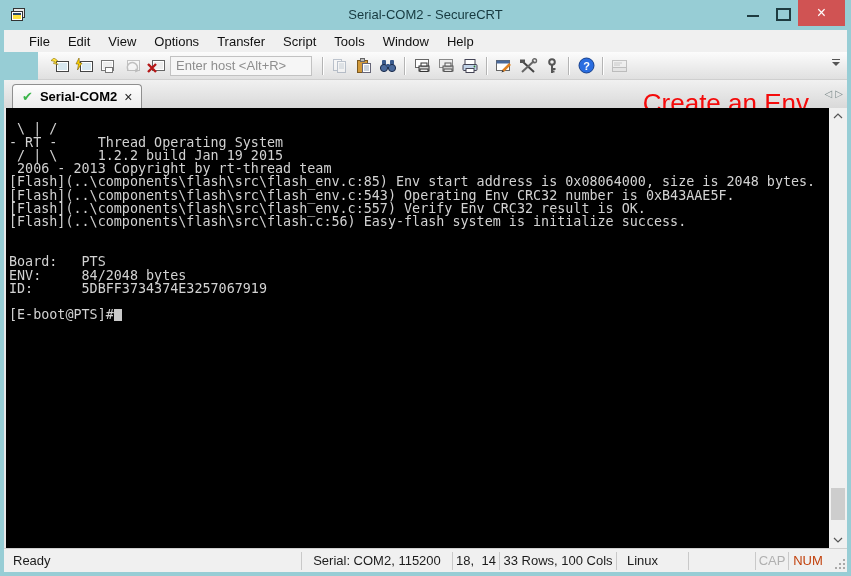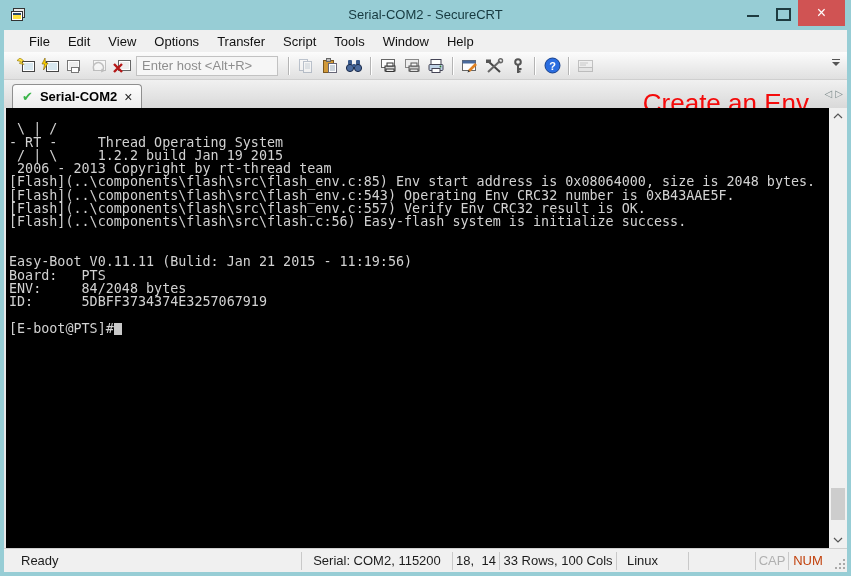--- a/index.html
+++ b/index.html
@@ -12,21 +12,21 @@
   .cbtn{width:30px;height:26px;display:flex;align-items:center;justify-content:center;}
   .glyph-min{width:12px;height:2px;background:#1e3b40;margin-top:6px;}
   .glyph-max{width:11px;height:9px;border:2px solid #1e3b40;margin-top:2px;}
   .cbtn.close{width:47px;background:#d05353;color:#fff;font-size:16px;line-height:16px;}
   
   .content{margin:0 4px;width:843px;}
   
   .menubar{height:22px;background:#f0f0f0;display:flex;align-items:center;padding-left:16px;font-size:13px;color:#111;}
   .menu-item{padding:2px 9px;}
   
-  .toolbar{position:relative;height:28px;background:linear-gradient(#fcfcfc,#e0e0e0);border-bottom:1px solid #cfcfcf;box-sizing:border-box;display:flex;align-items:center;padding-left:10px;}
+  .toolbar{position:relative;height:28px;background:linear-gradient(#fcfcfc,#e0e0e0);border-bottom:1px solid #cfcfcf;box-sizing:border-box;display:flex;align-items:center;padding-left:10px;margin-left:34px;}
   .tbtn{width:24px;height:22px;display:flex;align-items:center;justify-content:center;flex:0 0 auto;}
   .tsep{width:1px;height:18px;background:#b4b4b4;border-right:1px solid #fff;margin:0 4px;flex:0 0 auto;}
   .host-input{width:135px;height:18px;border:1px solid #c2c2c2;background:#f6f6f6;color:#8e8e8e;font-family:"Liberation Sans",sans-serif;font-size:13px;padding:0 0 0 5px;margin:0 6px 0 2px;}
   .host-input::placeholder{color:#8e8e8e;opacity:1;}
   .overflow{position:absolute;right:6px;top:7px;width:10px;}
   .overflow .bar{width:8px;height:1px;background:#555;margin:0 auto;}
   .overflow .tri{width:0;height:0;border-left:4px solid transparent;border-right:4px solid transparent;border-top:4px solid #555;margin:2px auto 0;}
   .dis{opacity:.45;}
   
   .tabbar{position:relative;height:28px;background:linear-gradient(#f1f1f1,#d9d9d9);display:flex;align-items:flex-end;padding-left:8px;box-sizing:border-box;}
@@ -41,21 +41,21 @@
   .terminal{position:absolute;left:3px;top:1px;right:19px;bottom:0;overflow:hidden;font-family:"DejaVu Sans Mono",monospace;font-size:13.4px;line-height:13.3px;color:#d2d2d2;}
   .trow{white-space:pre;height:13.3px;}
   .cursor{display:inline-block;width:8px;height:12px;background:#c9c9c9;vertical-align:-2px;}
   .scrollbar{position:absolute;right:0;top:0;bottom:0;width:18px;background:#f0f0f0;}
   .sb-btn{position:absolute;left:0;width:18px;height:16px;display:flex;align-items:center;justify-content:center;}
   .sb-up{top:0;} .sb-down{bottom:0;}
   .sb-thumb{position:absolute;left:2px;width:14px;top:380px;height:32px;background:#cdcdcd;}
   
   .statusbar{height:24px;background:#f0f0f0;border-top:1px solid #cfcfcf;box-sizing:border-box;display:flex;align-items:center;font-size:13px;color:#1c1c1c;}
   .seg{height:18px;display:flex;align-items:center;justify-content:center;border-left:1px solid #c9c9c9;flex:0 0 auto;}
-  .seg-ready{flex:1 1 auto;justify-content:flex-start;border-left:none;padding-left:17px;}
+  .seg-ready{flex:1 1 auto;justify-content:flex-start;border-left:none;padding-left:9px;}
   .seg-serial{width:150px;}
   .seg-cursor{width:46px;white-space:pre;}
   .seg-grid{width:116px;}
   .seg-emu{width:72px;justify-content:flex-start;padding-left:10px;box-sizing:border-box;}
   .seg-spare{width:66px;}
   .seg-cap{width:32px;color:#b0b0b0;}
   .seg-num{width:38px;color:#c2410c;}
   .grip{width:20px;height:20px;border-left:none;display:flex;align-items:flex-end;justify-content:flex-end;}
 </style>
 </head>
@@ -250,21 +250,20 @@
           <div class="trow"> \ | /</div>
           <div class="trow">- RT -     Thread Operating System</div>
           <div class="trow"> / | \     1.2.2 build Jan 19 2015</div>
           <div class="trow"> 2006 - 2013 Copyright by rt-thread team</div>
           <div class="trow">[Flash](..\components\flash\src\flash_env.c:85) Env start address is 0x08064000, size is 2048 bytes.</div>
           <div class="trow">[Flash](..\components\flash\src\flash_env.c:543) Operating Env CRC32 number is 0xB43AAE5F.</div>
           <div class="trow">[Flash](..\components\flash\src\flash_env.c:557) Verify Env CRC32 result is OK.</div>
           <div class="trow">[Flash](..\components\flash\src\flash.c:56) Easy-flash system is initialize success.</div>
           <div class="trow"></div>
           <div class="trow"></div>
-          <div class="trow">Easy-Boot V0.11.11 (Bulid: Jan 21 2015 - 11:19:56)</div>
           <div class="trow">Board:   PTS</div>
           <div class="trow">ENV:     84/2048 bytes</div>
           <div class="trow">ID:      5DBFF3734374E3257067919</div>
           <div class="trow"></div>
           <div class="trow">[E-boot@PTS]#<span class="cursor"></span></div>
         </div>
       <div class="scrollbar">
         <div class="sb-btn sb-up">
           <svg width="10" height="6">
               <polyline points="1,5 5,1 9,5" fill="none" stroke="#555" stroke-width="1.2"></polyline>

